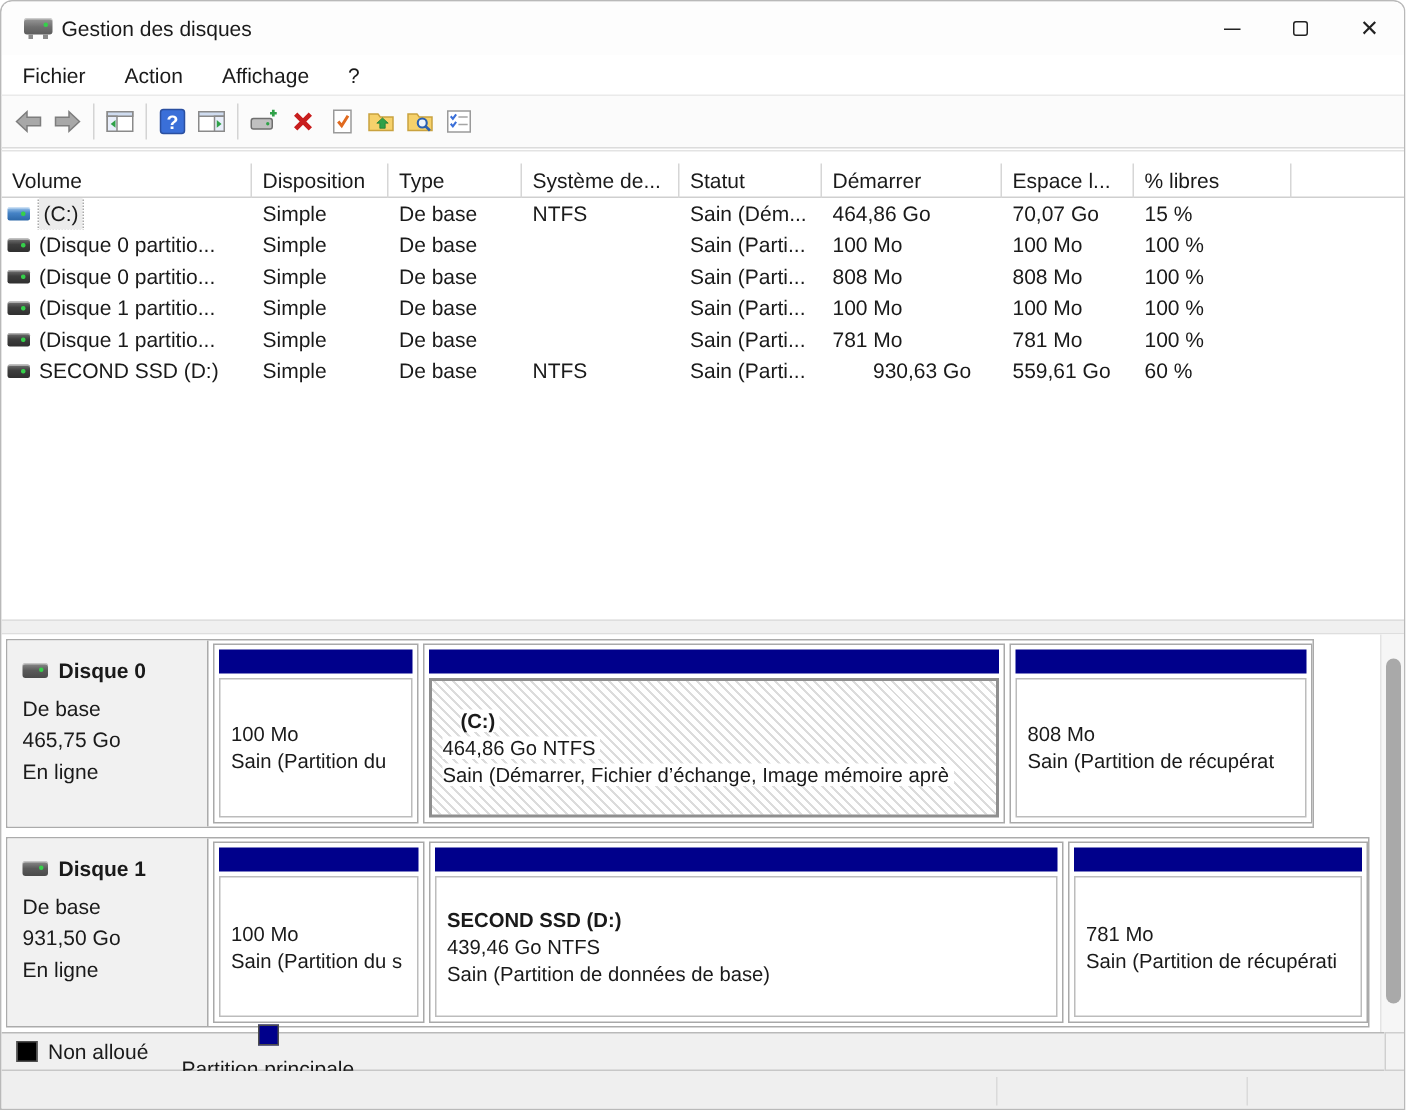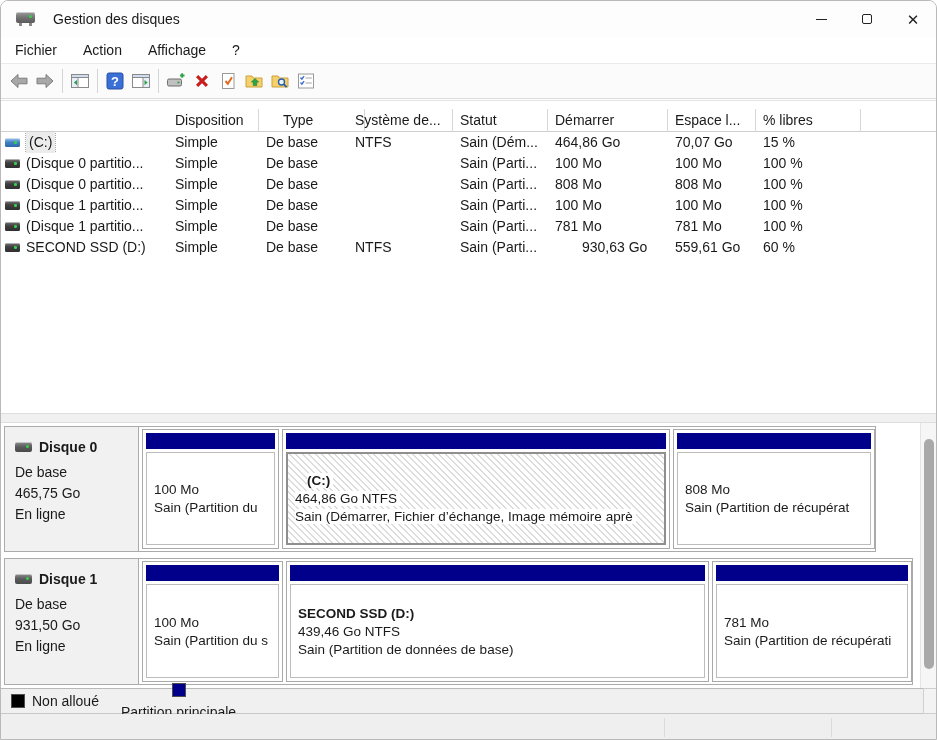--- a/index.html
+++ b/index.html
@@ -9,21 +9,21 @@
             border:1px solid #b9b9b9; border-radius:8px 8px 0 0; overflow:hidden; }
 
   
   .titlebar { position:absolute; left:0; top:0; width:100%; height:36px; background:#fdfdfd; display:flex; align-items:center; }
   .app-icon { margin-left:14px; width:22px; height:18px; position:relative; flex:none; }
   .app-icon .slab { position:absolute; left:1px; top:2px; width:19px; height:11px; border-radius:2px;
                     background:linear-gradient(#9b9b9b,#6f6f6f 55%,#5c5c5c); box-shadow:inset 0 1px 0 rgba(255,255,255,.5); }
   .app-icon .led  { position:absolute; right:5px; top:5px; width:3px; height:3px; border-radius:50%; background:#35d04a; }
   .app-icon .feet { position:absolute; left:4px; top:13px; width:13px; height:3px;
                     background:linear-gradient(90deg,#8a8a8a 0 3px,transparent 3px 10px,#8a8a8a 10px 13px); }
-  .title-text { margin-left:16px; font-size:14px; }
+  .title-text { margin-left:4px; font-size:14px; }
   .caption-group { position:absolute; right:0; top:0; height:36px; display:flex; }
   .cap-btn { width:46px; height:36px; display:flex; align-items:center; justify-content:center; }
   .glyph-min { width:11px; height:1px; background:#222; }
   .glyph-max { width:10px; height:10px; border:1px solid #222; border-radius:2px; }
   .glyph-close { font-size:15px; color:#222; line-height:1; }
 
   
   .menubar { position:absolute; left:0; top:36px; width:100%; height:27px; background:#ffffff;
              display:flex; align-items:center; padding-left:12px; gap:22px; font-size:14px; border-bottom:1px solid #eaeaea; }
   .menu-item { padding:2px 2px; }
@@ -196,22 +196,23 @@
           <path d="M4.5 6.5 l1.4 1.7 2.2-3" stroke="#3a6fd8" stroke-width="1.4" fill="none"></path>
           <path d="M4.5 11.5 l1.4 1.7 2.2-3" stroke="#3a6fd8" stroke-width="1.4" fill="none"></path>
           <line x1="9.6" y1="7" x2="15.8" y2="7" stroke="#a5a5a5"></line>
           <line x1="9.6" y1="12" x2="15.8" y2="12" stroke="#a5a5a5"></line>
         </svg>
     </div>
   </div>
 
   <div class="listpane">
     <div class="lv-header">
+      <div class="hcell" style="left:0;width:167px">Volume</div>
       <div class="hcell" style="left:167px;width:91px">Disposition</div>
-      <div class="hcell" style="left:275px;width:89px">Type</div>
+      <div class="hcell" style="left:258px;width:89px">Type</div>
       <div class="hcell" style="left:347px;width:105px">Système de...</div>
       <div class="hcell" style="left:452px;width:95px">Statut</div>
       <div class="hcell" style="left:547px;width:120px">Démarrer</div>
       <div class="hcell" style="left:667px;width:88px">Espace l...</div>
       <div class="hcell" style="left:755px;width:105px">% libres</div>
       <div class="hcell" style="left:860px;width:76px;border-right:none"></div>
     </div>
     <div class="lv-rows">
 
       <div class="lv-row">

